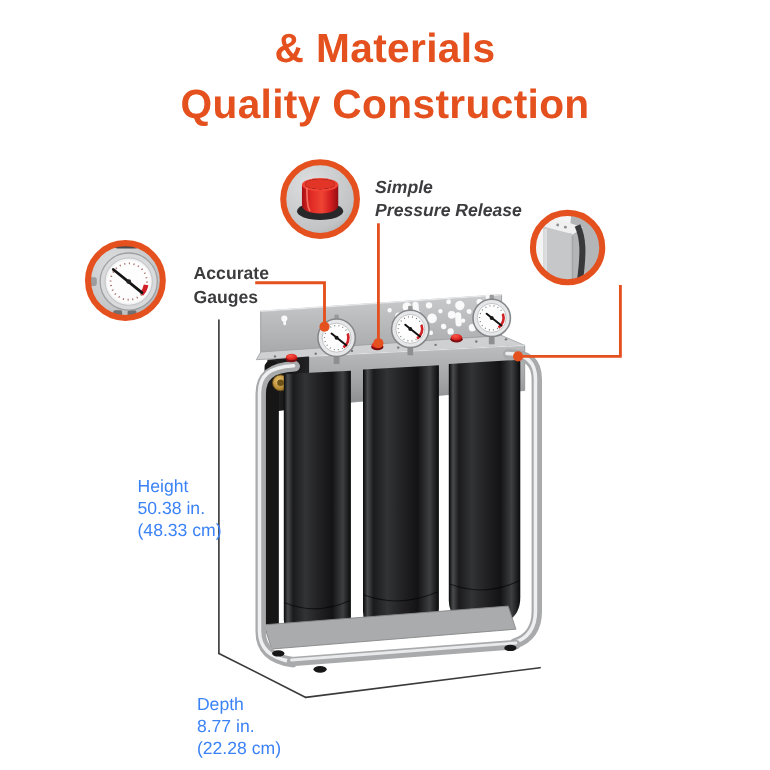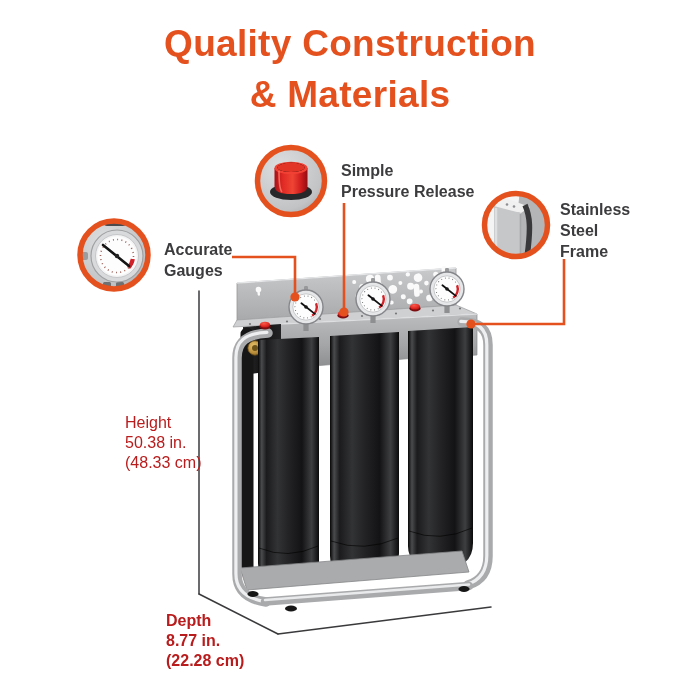--- a/index.html
+++ b/index.html
@@ -5,27 +5,27 @@
   html,body{margin:0;padding:0;background:#fff;}
   .stage{position:relative;width:700px;height:700px;background:#ffffff;overflow:hidden;
          font-family:"Liberation Sans", sans-serif;}
   #art{position:absolute;left:0;top:0;width:700px;height:700px;}
 
   .title{position:absolute;top:18px;left:0;width:700px;text-align:center;
          color:#E4511E;font-weight:bold;font-size:37px;line-height:51px;letter-spacing:.3px;}
 
   .callout-label{position:absolute;color:#3C3C3E;font-weight:bold;font-size:16px;
                  line-height:21px;white-space:pre-line;}
-  #cl-gauges{left:164px;top:239px;}
-  #cl-press{left:341px;top:160px;}
+  #cl-gauges{left:176px;top:239px;}
+  #cl-press{left:341px;top:160px;font-style:italic;}
   #cl-frame{left:560px;top:199px;}
 
-  .dim{position:absolute;color:#b91c1c;font-size:16px;line-height:20px;}
+  .dim{position:absolute;color:#3b82f6;font-size:16px;line-height:20px;margin-top:20px;}
   #dim-height{left:125px;top:413px;}
-  #dim-depth{left:166px;top:611px;font-weight:bold;}
+  #dim-depth{left:179px;top:611px;}
   #dim-width{left:374px;top:630px;}
 </style>
 </head>
 <body>
 
 <div class="stage">
 
   <svg id="art" viewBox="0 0 700 700" aria-hidden="true">
     <defs>
       <linearGradient id="panelG" x1="0" y1="0" x2="0" y2="1">
@@ -264,31 +264,28 @@
         <line x1="520.5" y1="214" x2="520.5" y2="258" stroke="#a6a7a9" stroke-width="1.6"></line>
         <path d="M 525 205 C 530 216 531 228 527 257" fill="none" stroke="#39393b" stroke-width="5.5"></path>
         <circle cx="507" cy="204.5" r="1.3" fill="#8e8f91"></circle>
           <circle cx="514" cy="206.5" r="1.3" fill="#8e8f91"></circle>
       </g>
       <circle cx="516" cy="225" r="31.5" fill="none" stroke="#E4511E" stroke-width="5.5"></circle>
     </g>
   </svg>
 
   <div class="title">
+    <div>&amp; Materials</div>
     <div>Quality Construction</div>
-    <div>&amp; Materials</div>
   </div>
 
   <div class="callout-label" id="cl-gauges">Accurate
 Gauges</div>
   <div class="callout-label" id="cl-press">Simple
 Pressure Release</div>
-  <div class="callout-label" id="cl-frame">Stainless
-Steel
-Frame</div>
 
   <div class="dim" id="dim-height">
     <div>Height</div>
     <div>50.38 in.</div>
     <div>(48.33 cm)</div>
   </div>
   <div class="dim" id="dim-depth">
     <div>Depth</div>
     <div>8.77 in.</div>
     <div>(22.28 cm)</div>

